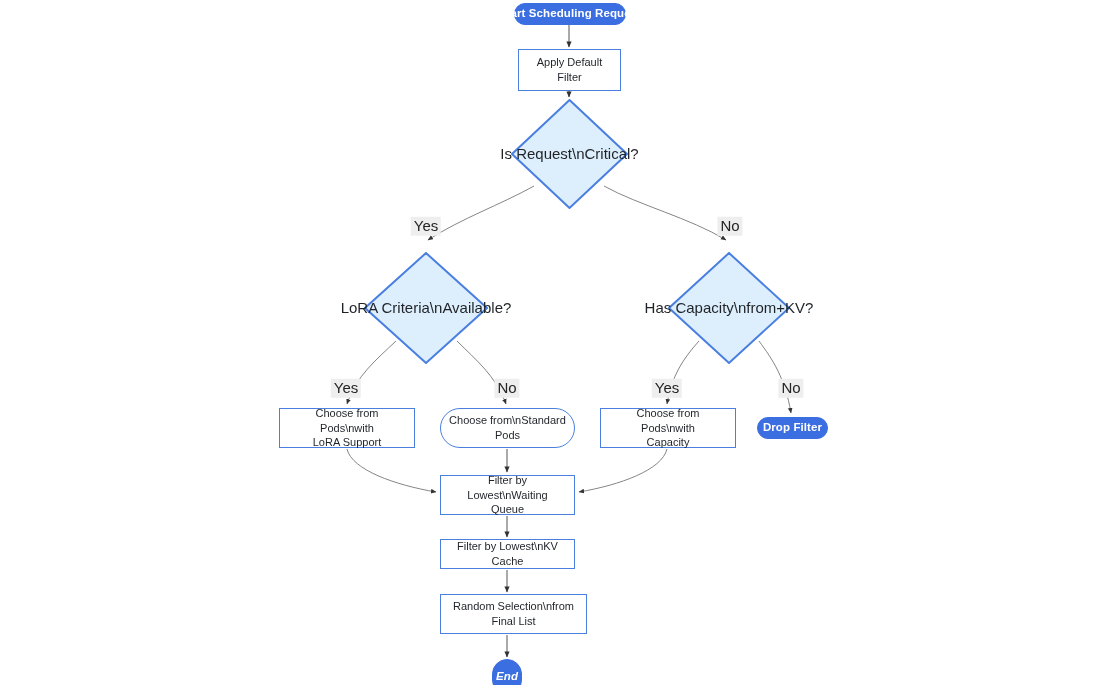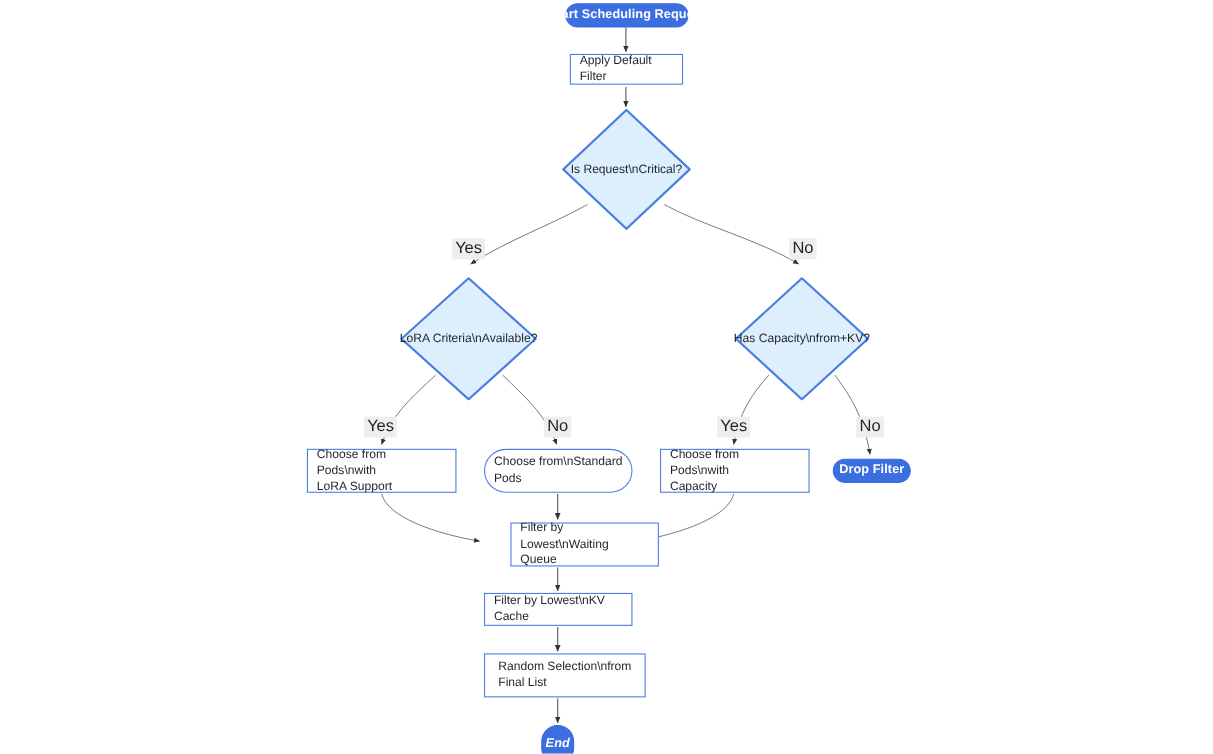--- a/index.html
+++ b/index.html
@@ -27,21 +27,21 @@
     height: 685px;
     pointer-events: none;
   }
   
   .node {
     position: absolute;
     box-sizing: border-box;
     display: flex;
     align-items: center;
     justify-content: center;
-    text-align: left;
+    text-align: center;
     color: #1f2328;
     line-height: 1.35;
   }
   .node-terminal {
     background: #3b6ee0;
     color: #ffffff;
     border-radius: 999px;
     font-size: 11.5px;
     font-weight: bold;
     letter-spacing: .1px;
@@ -52,21 +52,21 @@
   .node-process {
     background: #ffffff;
     border: 1.4px solid #4a7fe0;
     font-size: 11px;
     padding: 4px 8px;
     white-space: pre-line;
   }
   .node-decision {
     background: transparent;
     border: none;
-    font-size: 11px;
+    font-size: 15px;
     white-space: nowrap;
   }
   .node-decision .dia-shape {
     position: absolute;
     left: 0; top: 0;
     width: 100%;
     height: 100%;
   }
   .node-decision .dia-label {
     position: relative;
@@ -121,21 +121,21 @@
 
     <path d="M507,570 L507,592" stroke="#555555" stroke-width="1" fill="none" marker-end="url(#arrow)"></path>
 
     <path d="M507,635 L507,657" stroke="#555555" stroke-width="1" fill="none" marker-end="url(#arrow)"></path>
   </svg>
 
   <div class="node node-terminal" style="left:514px; top:3px; width:112px; height:22px;">
     <span>Start Scheduling Request</span>
   </div>
 
-  <div class="node node-process" style="left:518px; top:49px; width:103px; height:28px;">
+  <div class="node node-process" style="left:518px; top:49px; width:103px; height:42px;">
     <span>Apply Default Filter</span>
   </div>
 
   <div class="node node-decision" style="left:511px; top:99px; width:117px; height:110px;">
     <svg class="dia-shape" viewBox="0 0 117 110" preserveAspectRatio="none">
       <polygon points="58.5,1 116,55 58.5,109 1,55" fill="#ddeffc" stroke="#4a7fe0" stroke-width="2"></polygon>
     </svg>
     <span class="dia-label">Is Request\nCritical?</span>
   </div>
 
@@ -165,21 +165,21 @@
 
   <div class="node node-process" style="left:600px; top:408px; width:136px; height:40px;">
     <span>Choose from Pods\nwith
 Capacity</span>
   </div>
 
   <div class="node node-terminal" style="left:757px; top:417px; width:71px; height:22px;">
     <span>Drop Filter</span>
   </div>
 
-  <div class="node node-process" style="left:440px; top:475px; width:135px; height:40px;margin-left:24px;">
+  <div class="node node-process" style="left:440px; top:475px; width:135px; height:40px;">
     <span>Filter by Lowest\nWaiting
 Queue</span>
   </div>
 
   <div class="node node-process" style="left:440px; top:539px; width:135px; height:30px;">
     <span>Filter by Lowest\nKV Cache</span>
   </div>
 
   <div class="node node-process" style="left:440px; top:594px; width:147px; height:40px;">
     <span>Random Selection\nfrom

